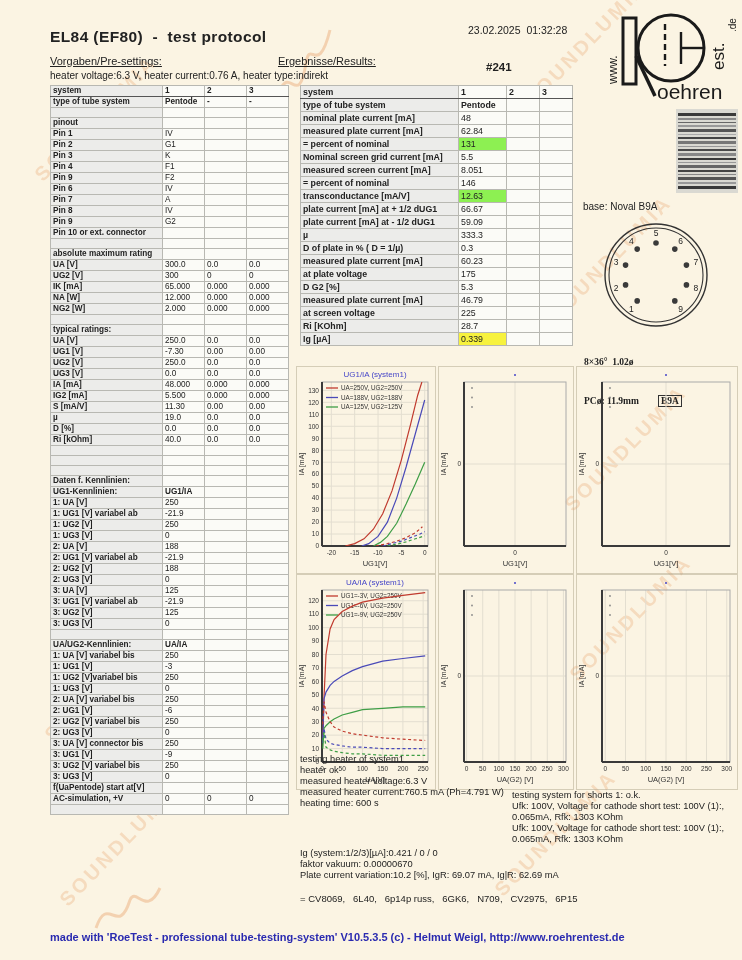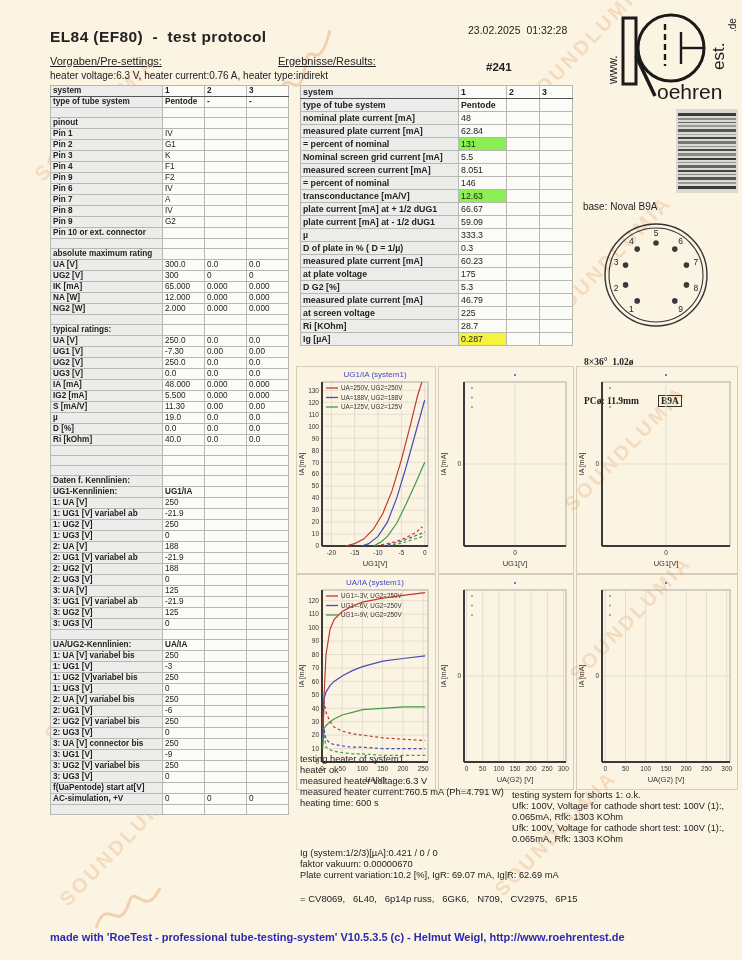--- a/index.html
+++ b/index.html
@@ -632,21 +632,21 @@
           <td class="val"></td>
         </tr>
         <tr>
           <td class="lbl">Ri [KOhm]</td>
           <td class="val">28.7</td>
           <td class="val"></td>
           <td class="val"></td>
         </tr>
         <tr>
           <td class="lbl">Ig [µA]</td>
-          <td class="val hl-yellow">0.287</td>
+          <td class="val hl-yellow">0.339</td>
           <td class="val"></td>
           <td class="val"></td>
         </tr>
       </tbody>
   </table>
 
   <div class="abs base-label" style="left:583px;top:201px">base: Noval B9A</div>
   <svg id="socket-svg" class="abs" style="left:600px;top:218px" width="114" height="114">
       <circle cx="56" cy="57" r="51" fill="none" stroke="#333" stroke-width="1.4"></circle>
       <circle cx="56" cy="57" r="47" fill="none" stroke="#333" stroke-width="1.1"></circle>

